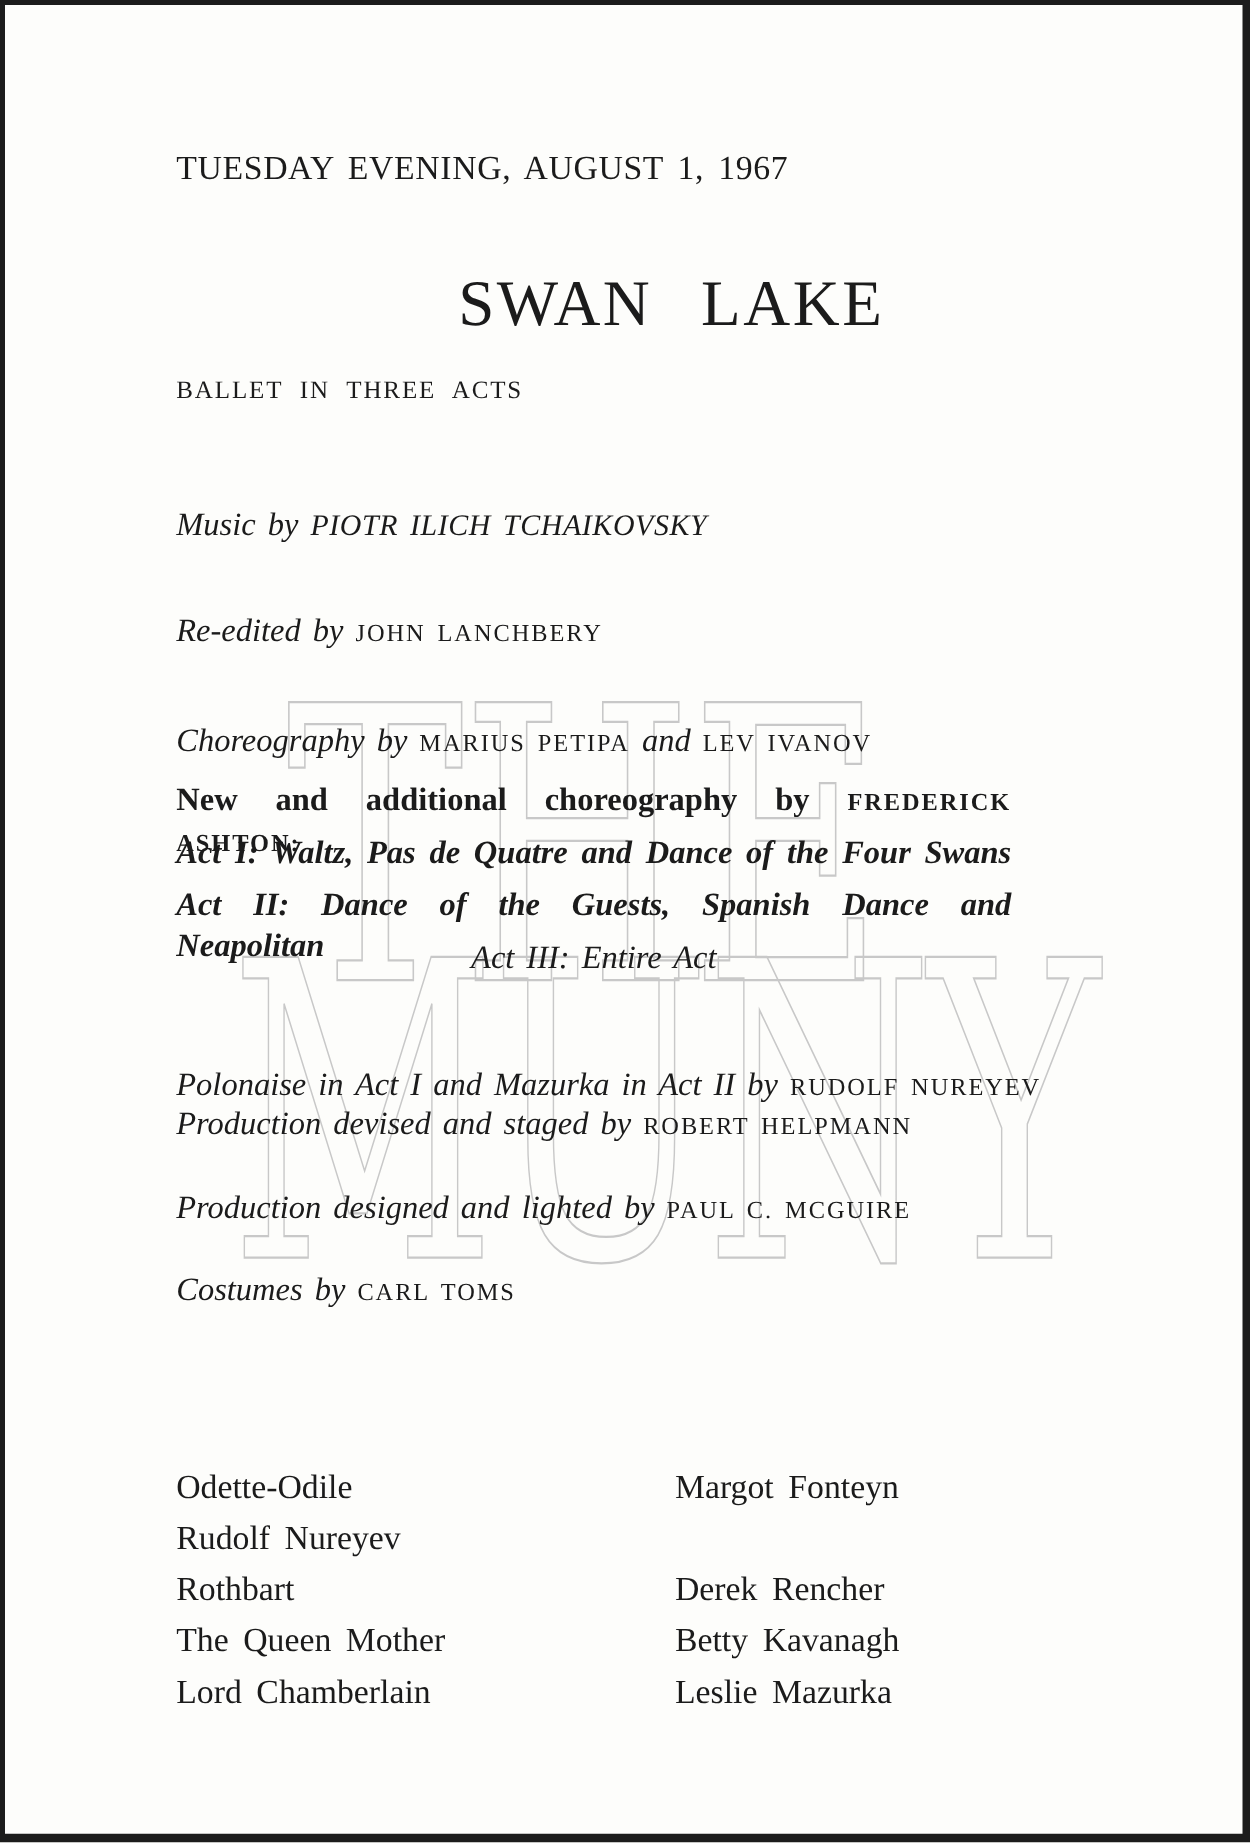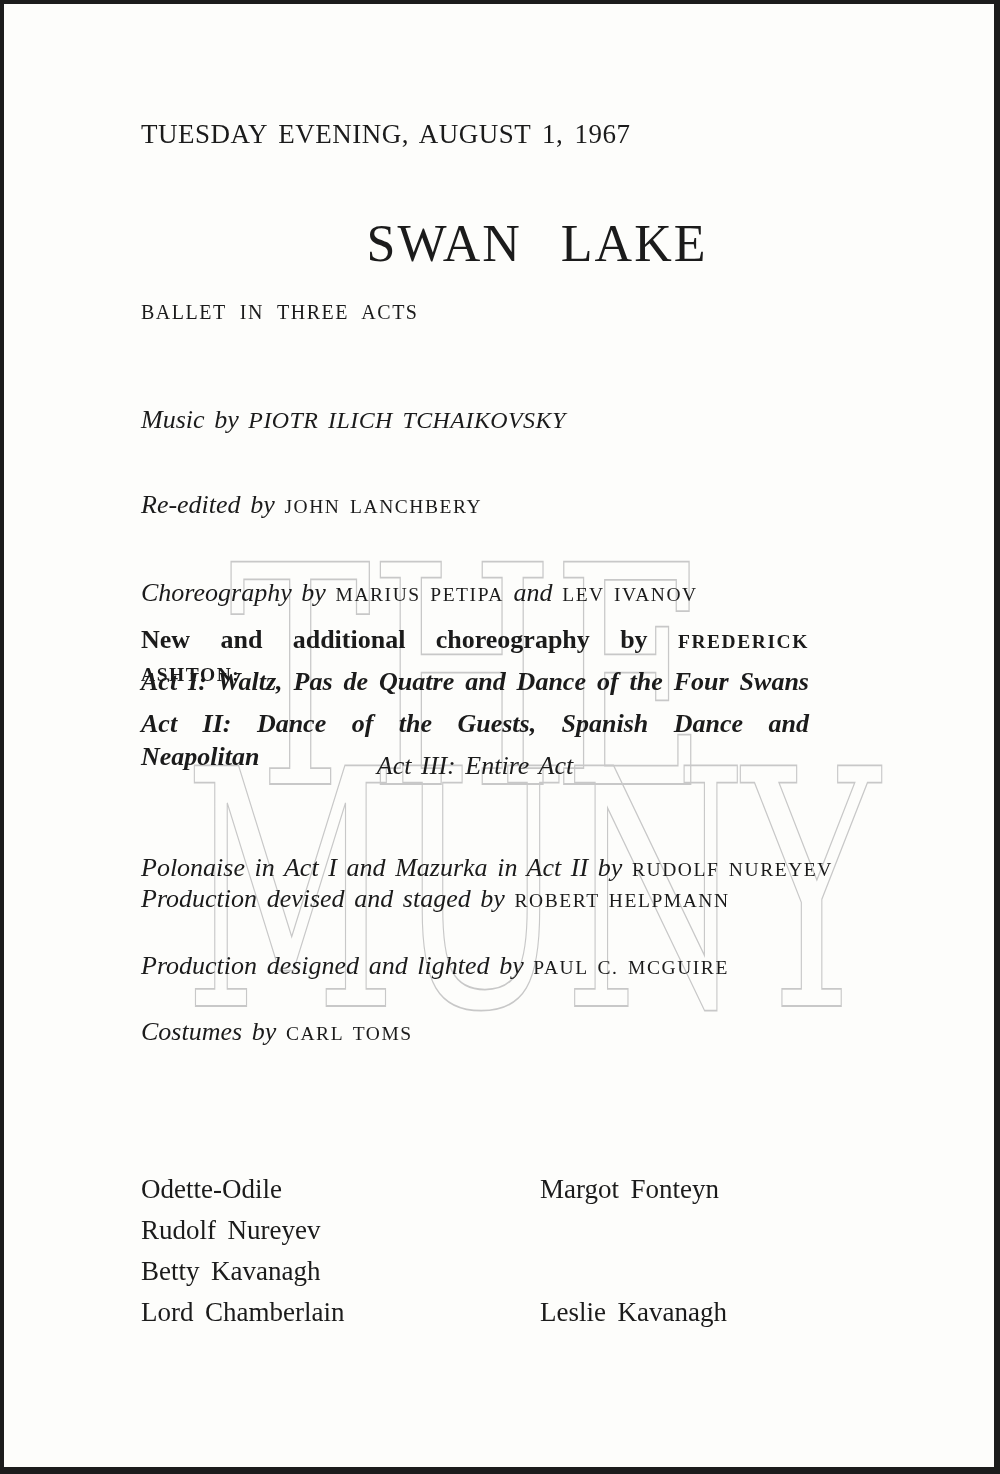--- a/index.html
+++ b/index.html
@@ -113,22 +113,27 @@
 
     <div class="cast">
       <div class="cast-row">
         <span class="cast-role">Odette-Odile</span>
         <span class="cast-performer">Margot Fonteyn</span>
       </div>
       <div class="cast-row">
         <span class="cast-performer">Rudolf Nureyev</span>
       </div>
       <div class="cast-row">
+        <span class="cast-role">Rothbart</span>
+        <span class="cast-performer">Derek Rencher</span>
+      </div>
+      <div class="cast-row">
+        <span class="cast-role">The Queen Mother</span>
         <span class="cast-performer">Betty Kavanagh</span>
       </div>
       <div class="cast-row">
         <span class="cast-role">Lord Chamberlain</span>
-        <span class="cast-performer">Leslie Kavanagh</span>
+        <span class="cast-performer">Leslie Mazurka</span>
       </div>
     </div>
 
   </div>
 </div>
 
 </body></html>

